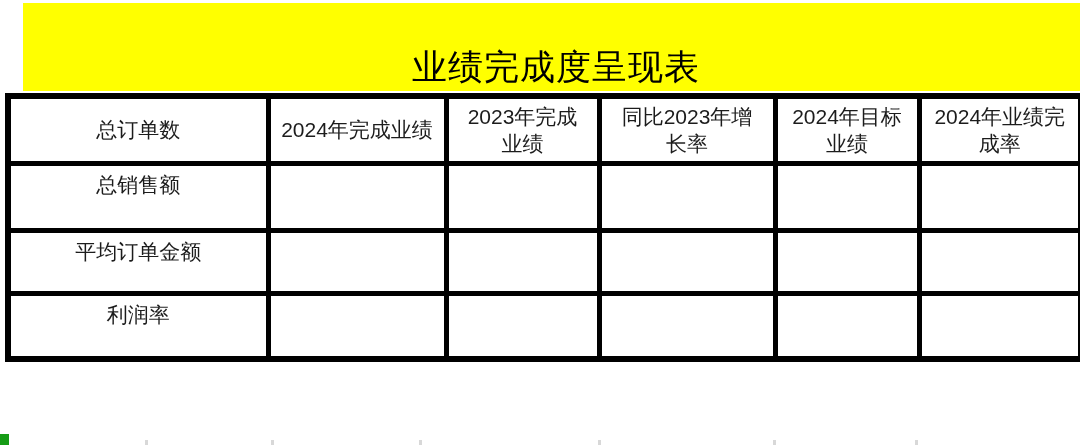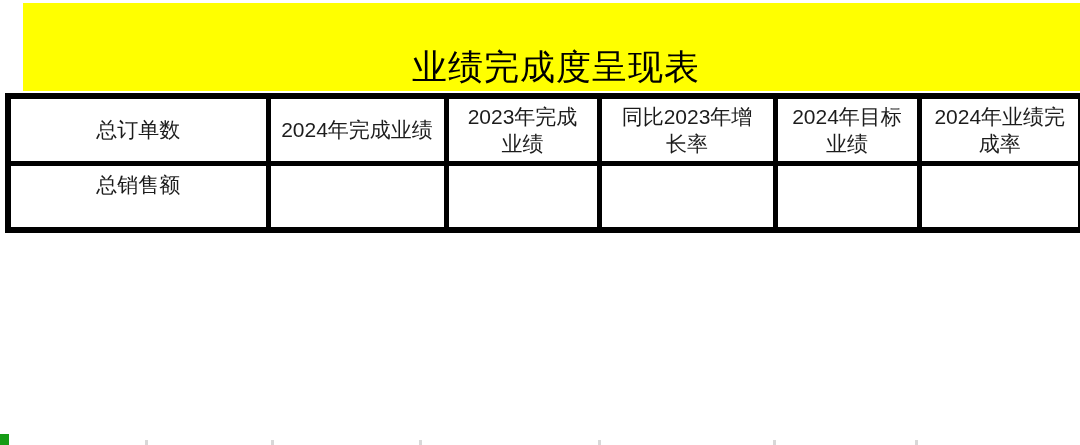--- a/index.html
+++ b/index.html
@@ -110,20 +110,36 @@
     </thead>
     <tbody>
       <tr class="r1">
         <td>总销售额</td>
         <td></td>
         <td></td>
         <td></td>
         <td></td>
         <td></td>
       </tr>
+      <tr class="r2">
+        <td>平均订单金额</td>
+        <td></td>
+        <td></td>
+        <td></td>
+        <td></td>
+        <td></td>
+      </tr>
+      <tr class="r3">
+        <td>利润率</td>
+        <td></td>
+        <td></td>
+        <td></td>
+        <td></td>
+        <td></td>
+      </tr>
     </tbody>
   </table>
 
   <div class="fill-handle"></div>
 
   <div class="grid-tick" style="left:145px"></div>
   <div class="grid-tick" style="left:271px"></div>
   <div class="grid-tick" style="left:419px"></div>
   <div class="grid-tick" style="left:598px"></div>
   <div class="grid-tick" style="left:773px"></div>

